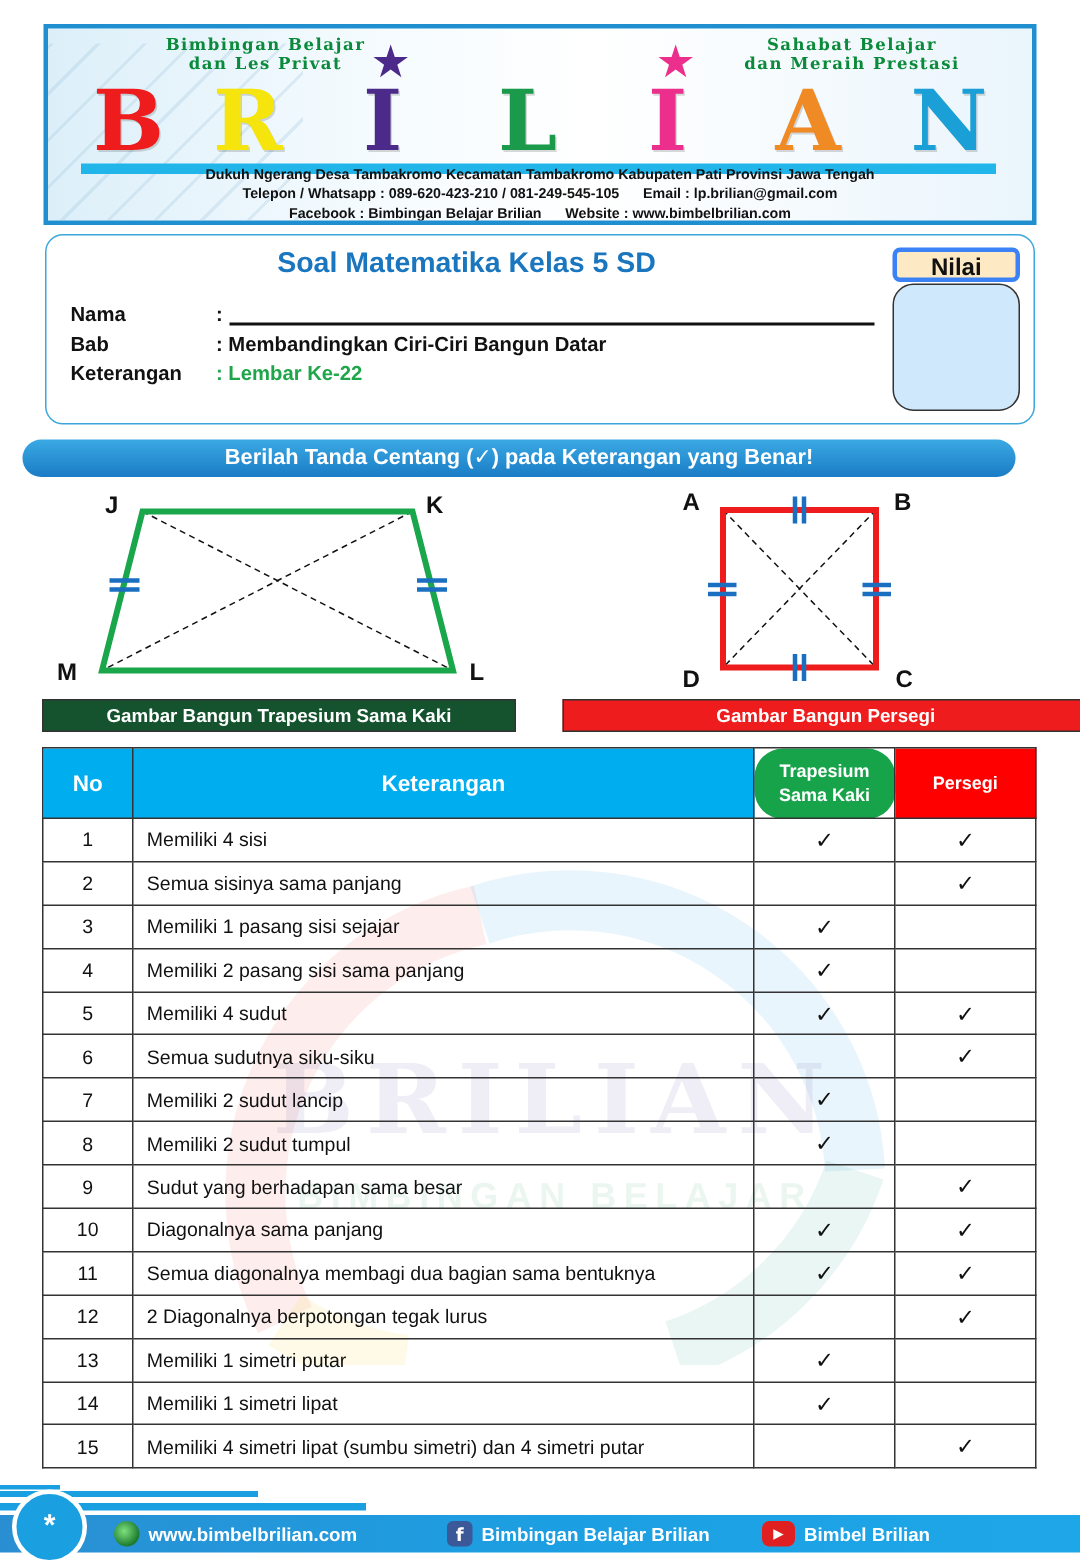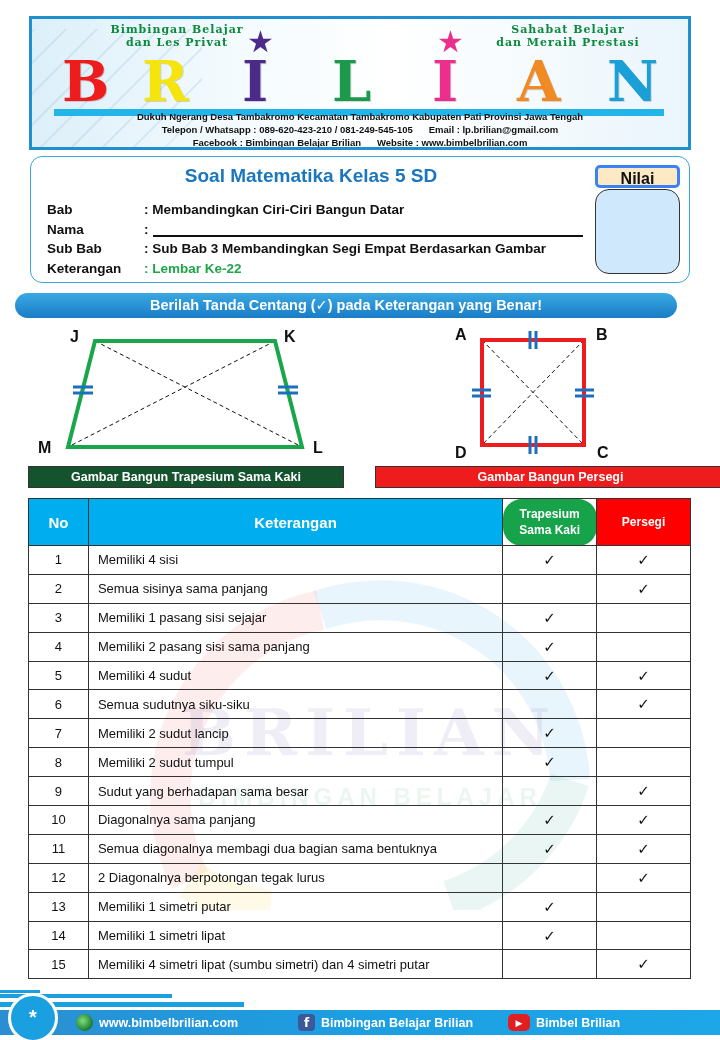--- a/index.html
+++ b/index.html
@@ -148,30 +148,26 @@
     <span class="row">Dukuh Ngerang Desa Tambakromo Kecamatan Tambakromo Kabupaten Pati Provinsi Jawa Tengah</span>
     <span class="row"><span>Telepon / Whatsapp : 089-620-423-210 / 081-249-545-105</span>      <span>Email : lp.brilian@gmail.com</span></span>
     <span class="row"><span>Facebook : Bimbingan Belajar Brilian</span>      <span>Website : www.bimbelbrilian.com</span></span>
   </div>
 </div>
 
 <div class="title-box">
   <div class="title">Soal Matematika Kelas 5 SD</div>
   <div class="fields">
     <div class="field">
-      <span class="lbl">Bab</span>
-      <span class="val">: Membandingkan Ciri-Ciri Bangun Datar</span>
-    </div>
-    <div class="field">
       <span class="lbl">Nama</span>
       <span class="val"><span>:</span><span class="name-line"></span></span>
     </div>
     <div class="field">
-      <span class="lbl">Sub Bab</span>
-      <span class="val">: Sub Bab 3 Membandingkan Segi Empat Berdasarkan Gambar</span>
+      <span class="lbl">Bab</span>
+      <span class="val">: Membandingkan Ciri-Ciri Bangun Datar</span>
     </div>
     <div class="field">
       <span class="lbl">Keterangan</span>
       <span class="val green">: Lembar Ke-22</span>
     </div>
   </div>
   <div class="nilai-label">Nilai</div>
   <div class="nilai-box"></div>
 </div>
 

